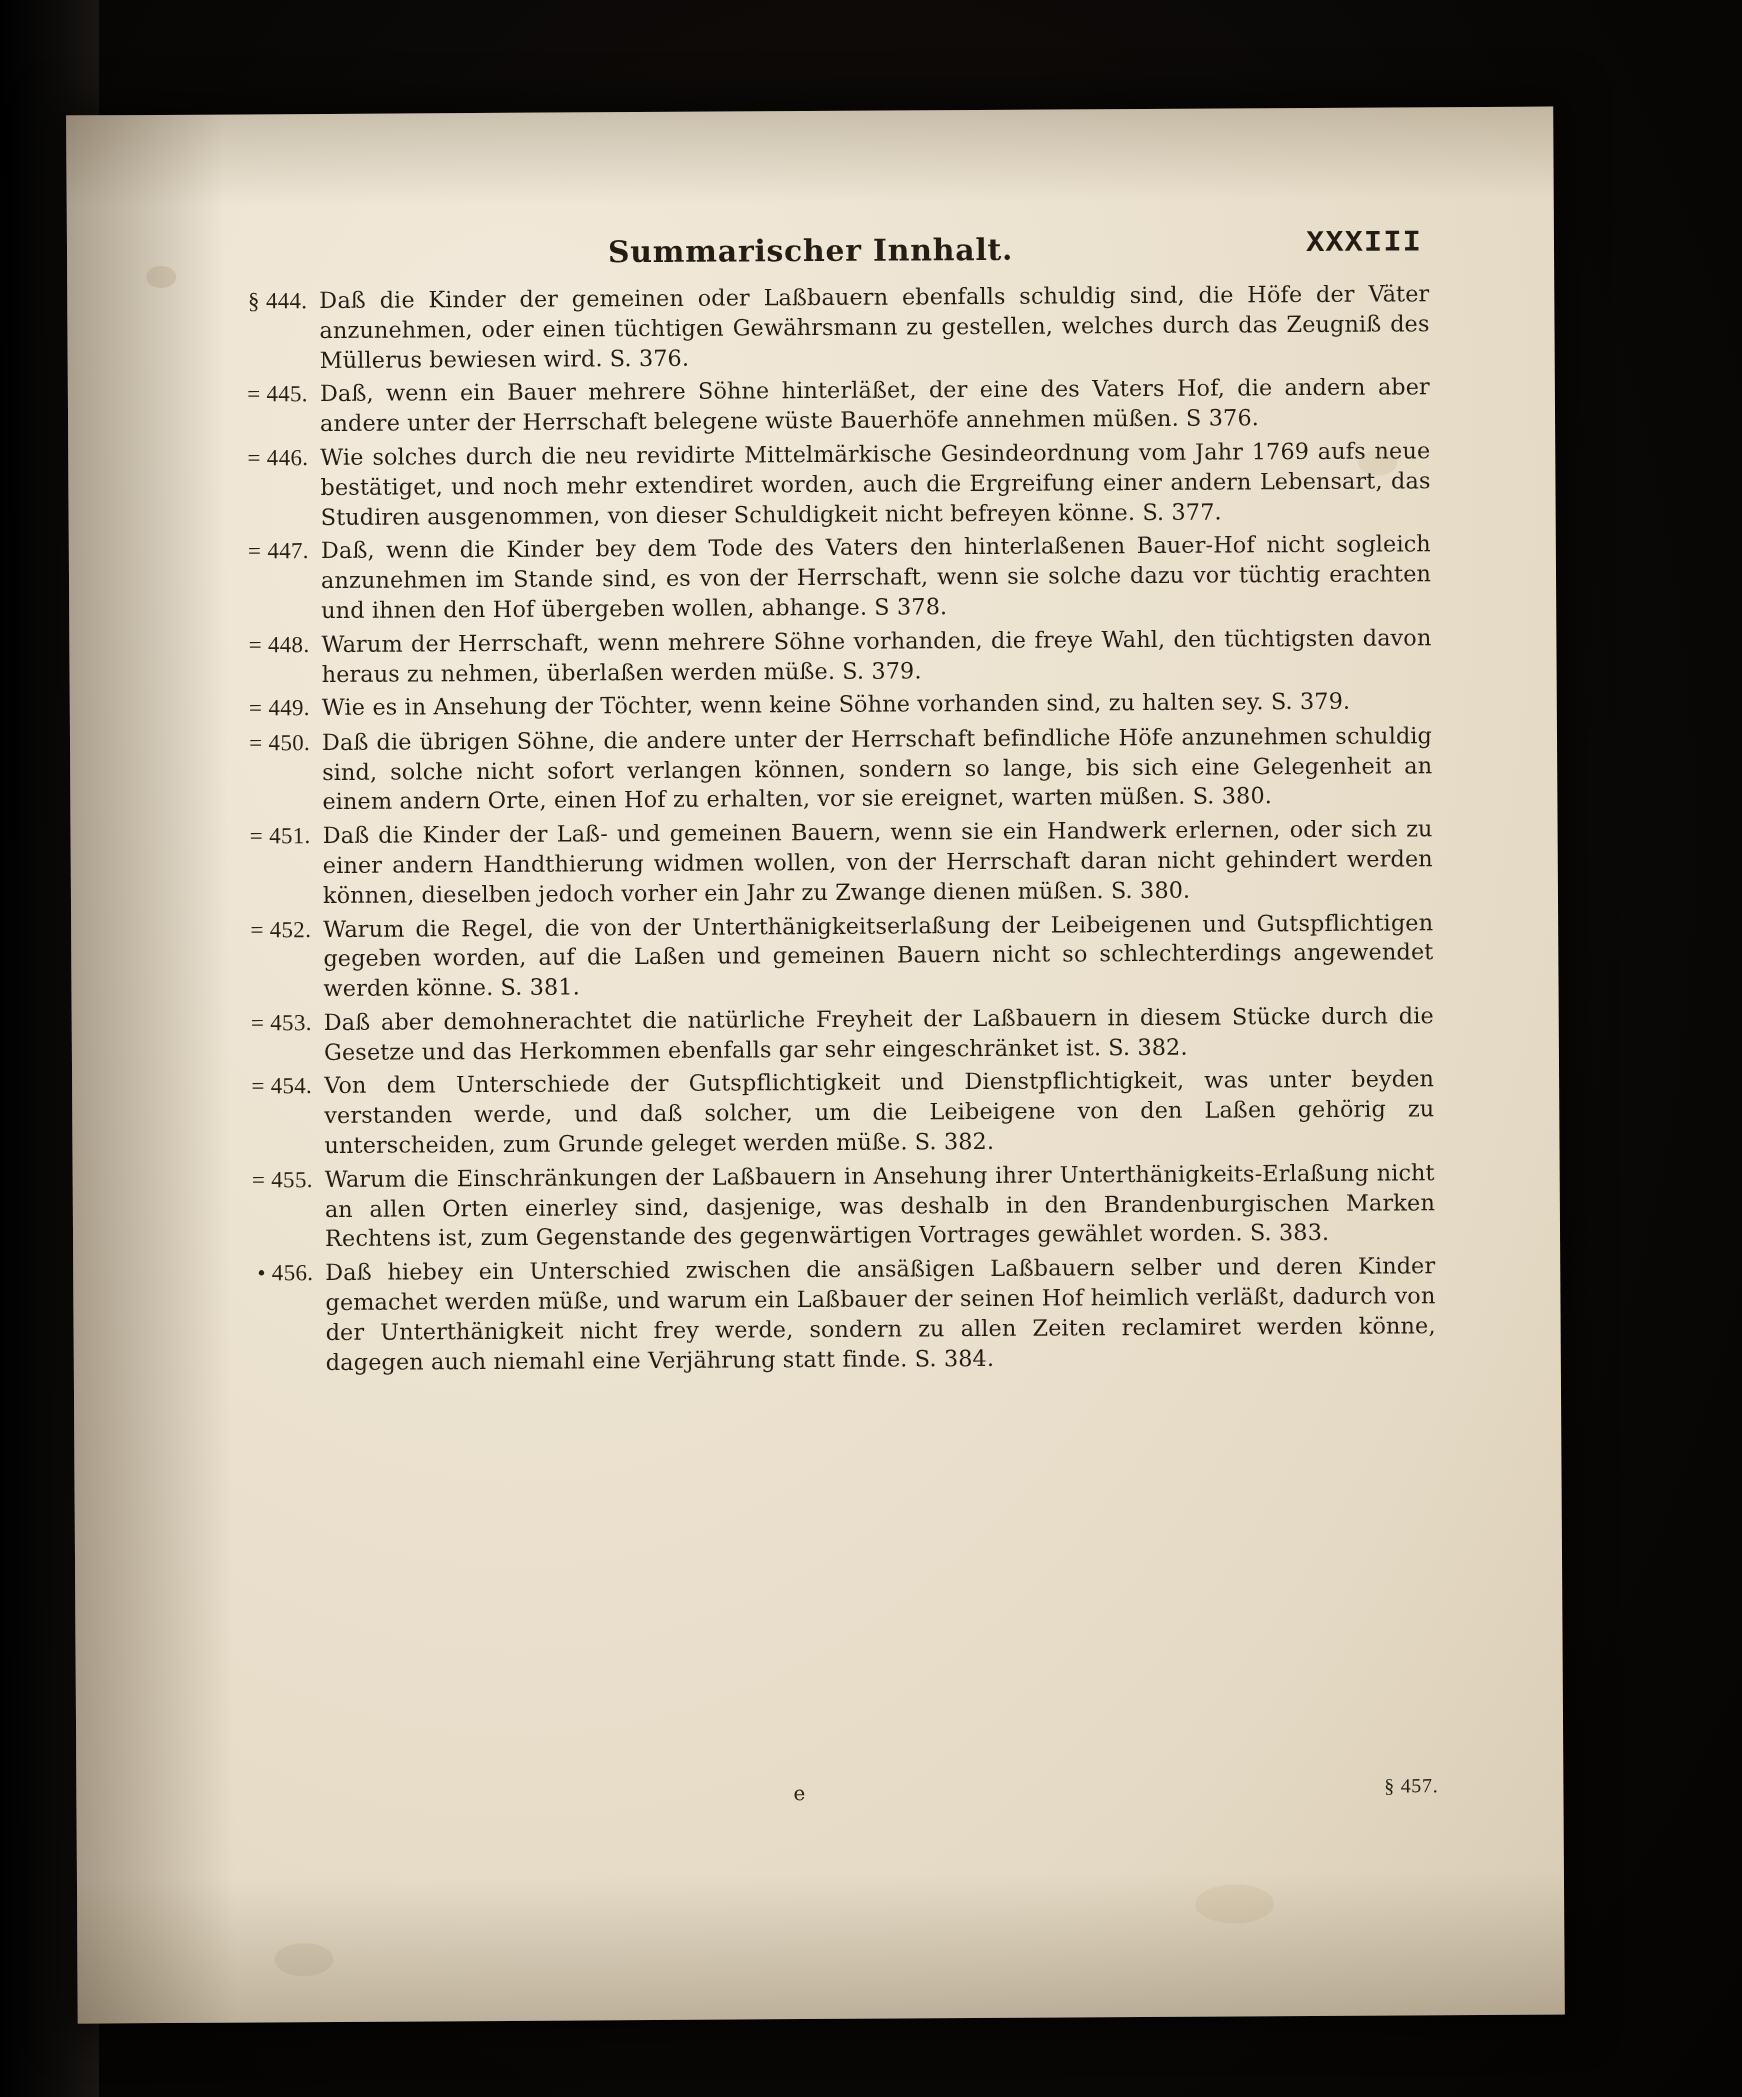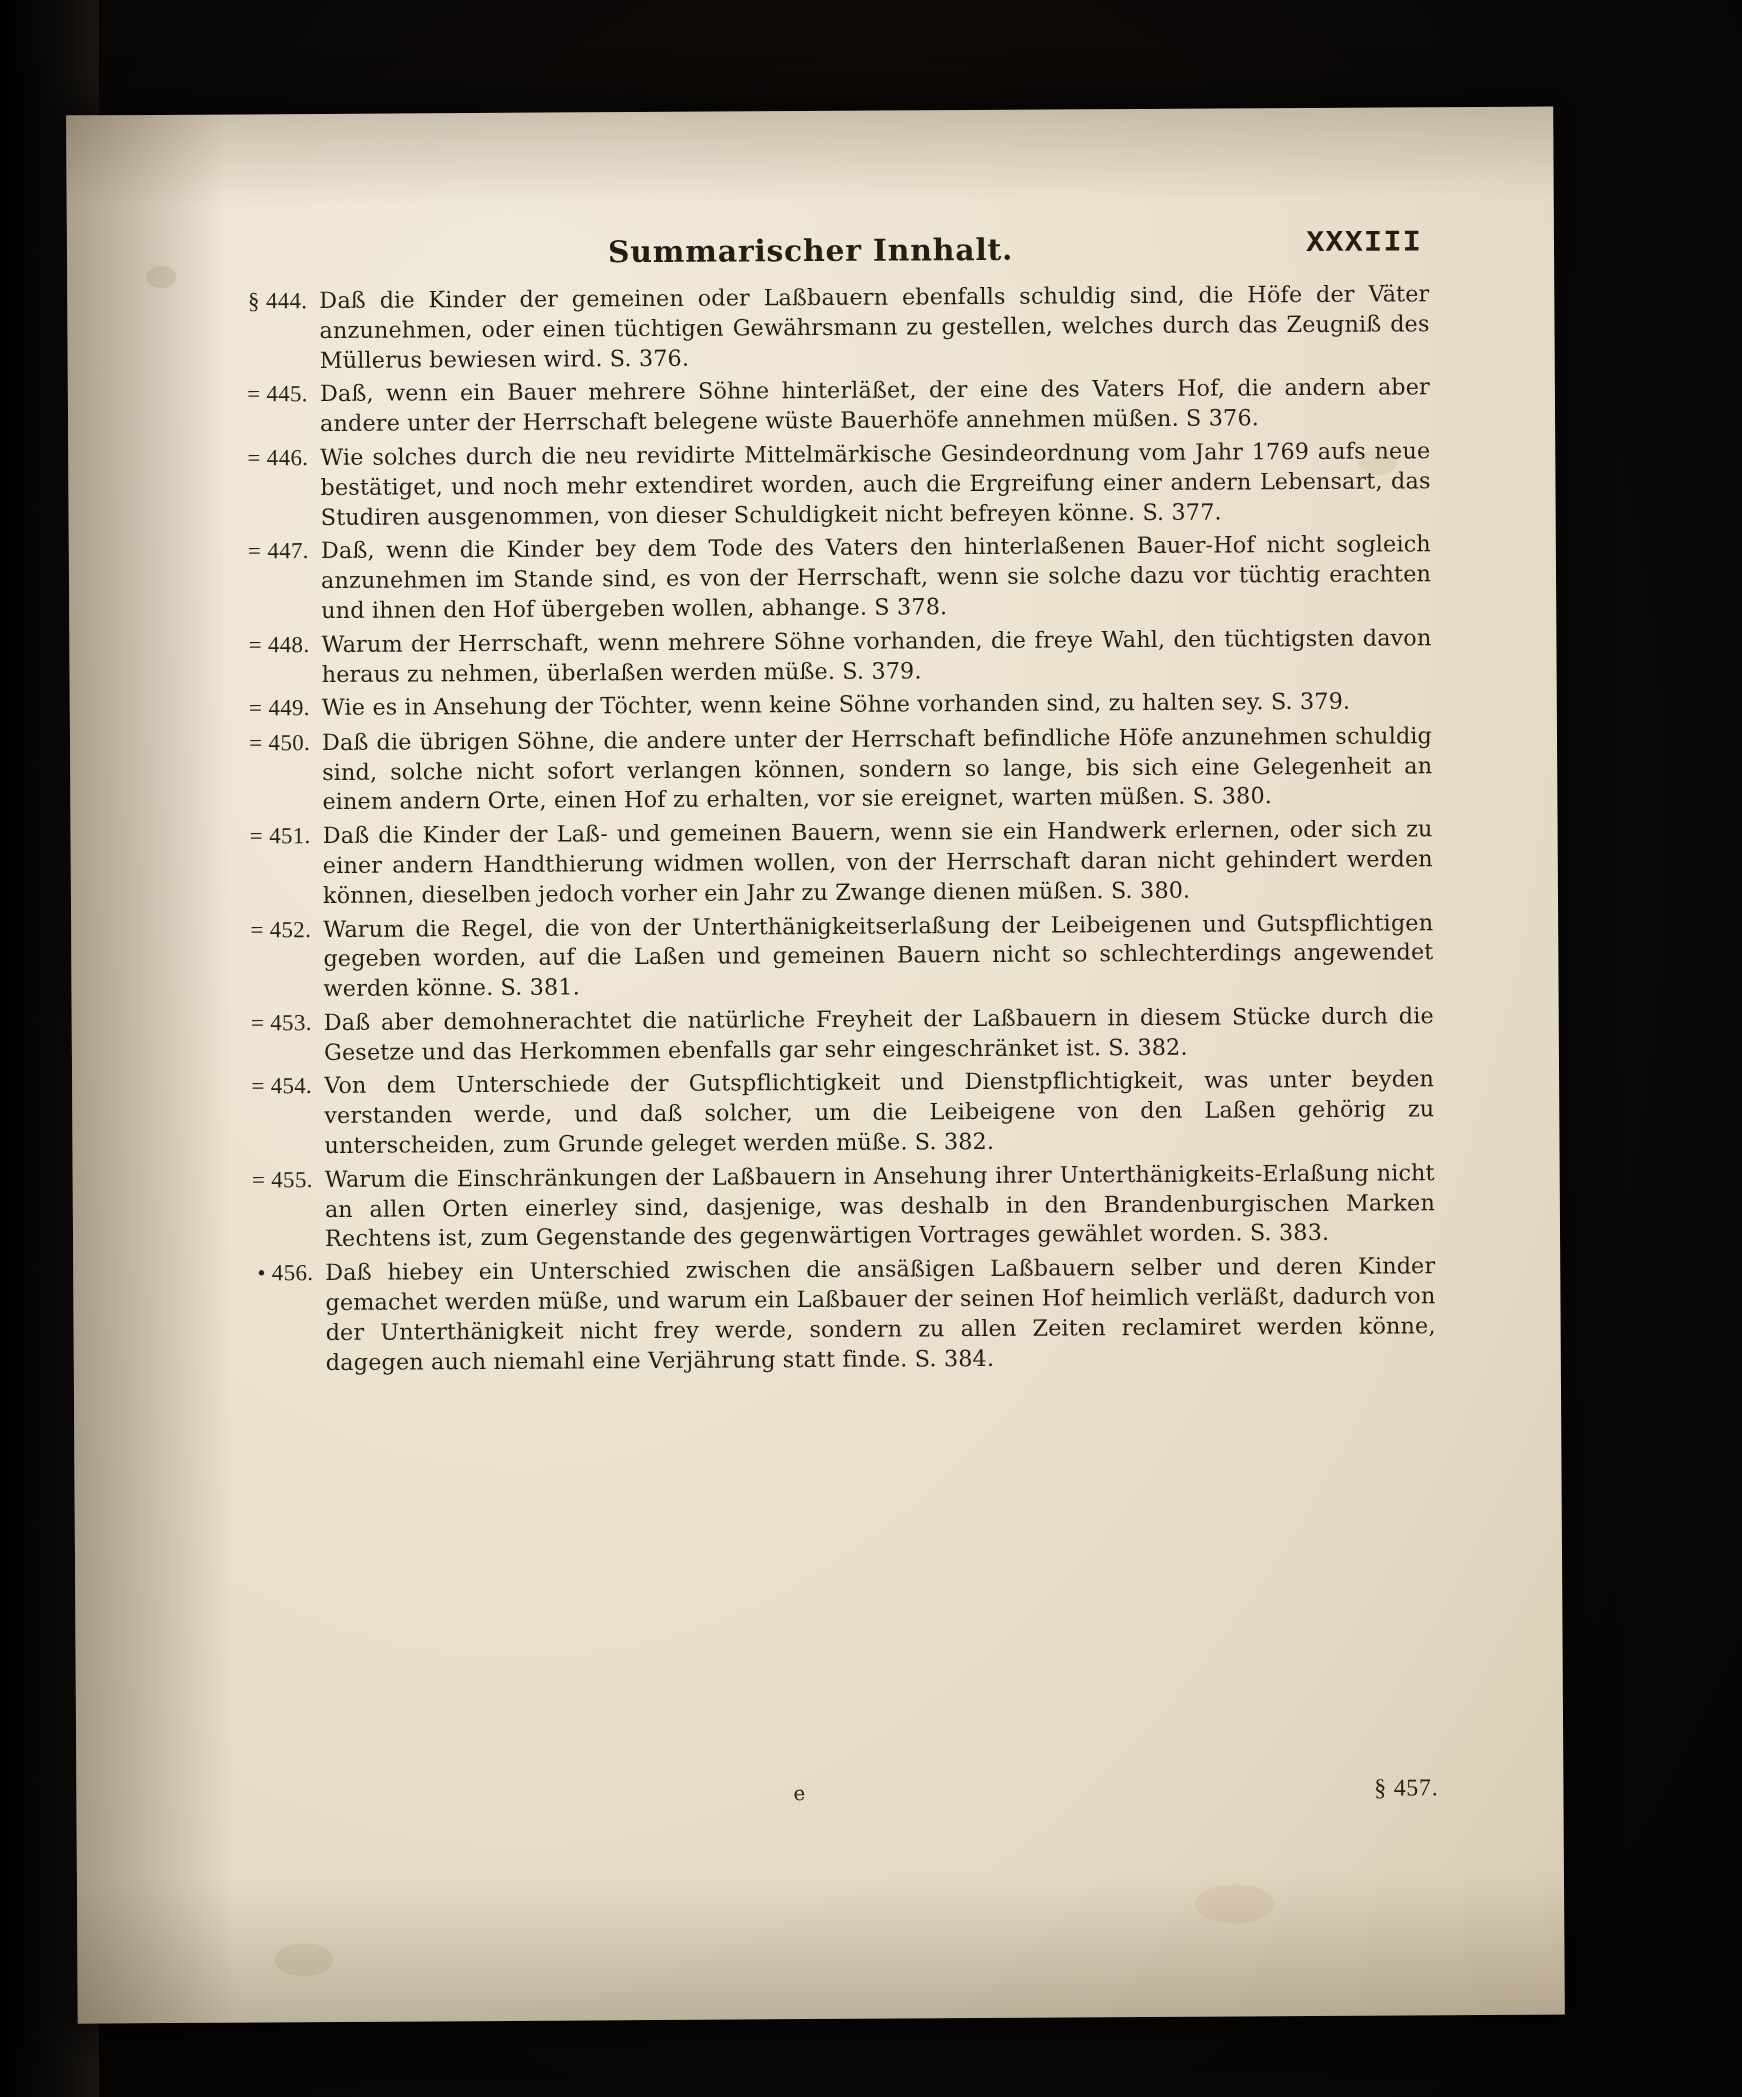--- a/index.html
+++ b/index.html
@@ -148,21 +148,21 @@
     top: 0;
     font-family: "DejaVu Serif", serif;
     font-size: 20px;
     color: #2a2117;
   }
   .catchword {
     position: absolute;
     right: 125px;
     top: -2.6px;
     font-family: "Liberation Serif", serif;
-    font-size: 24px;
+    font-size: 20px;
     color: #241d14;
     letter-spacing: 0.7px;
   }
 
   
   .curve-shade {
     position: absolute;
     left: 0; top: 0;
     width: 158px; height: 1908px;
     background: linear-gradient(to right, rgba(60,45,25,0.38), rgba(60,45,25,0.0));

